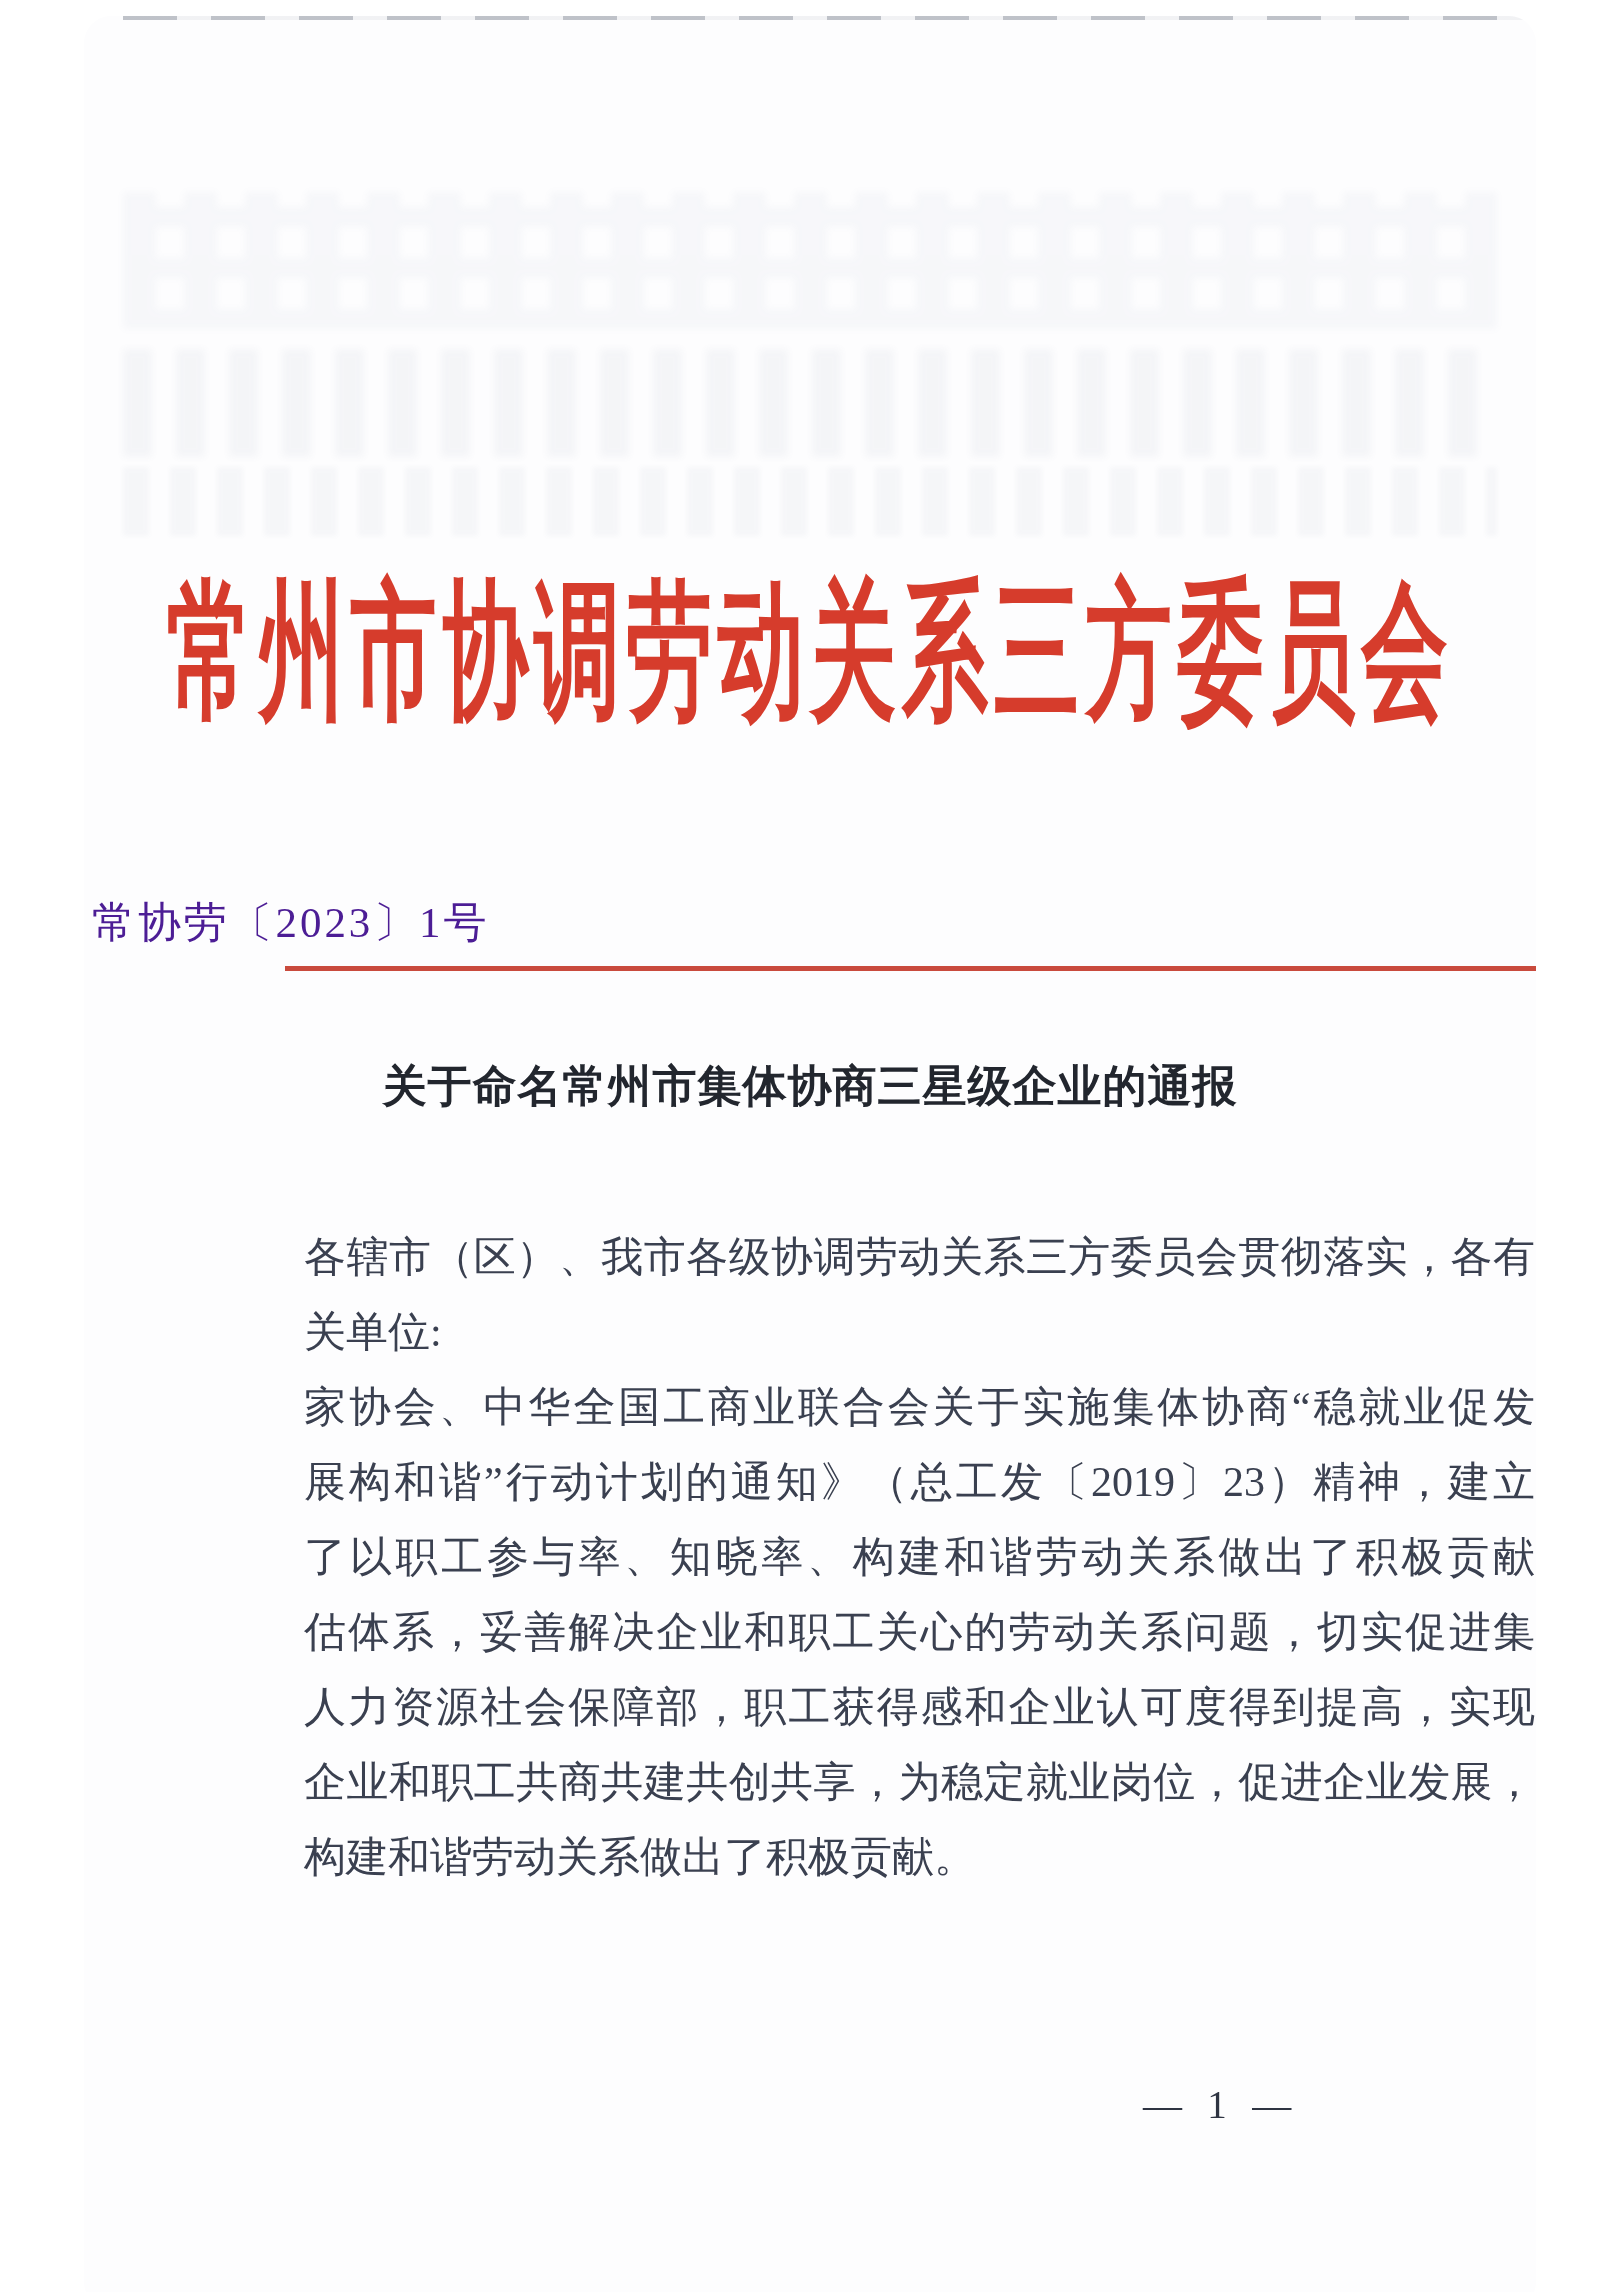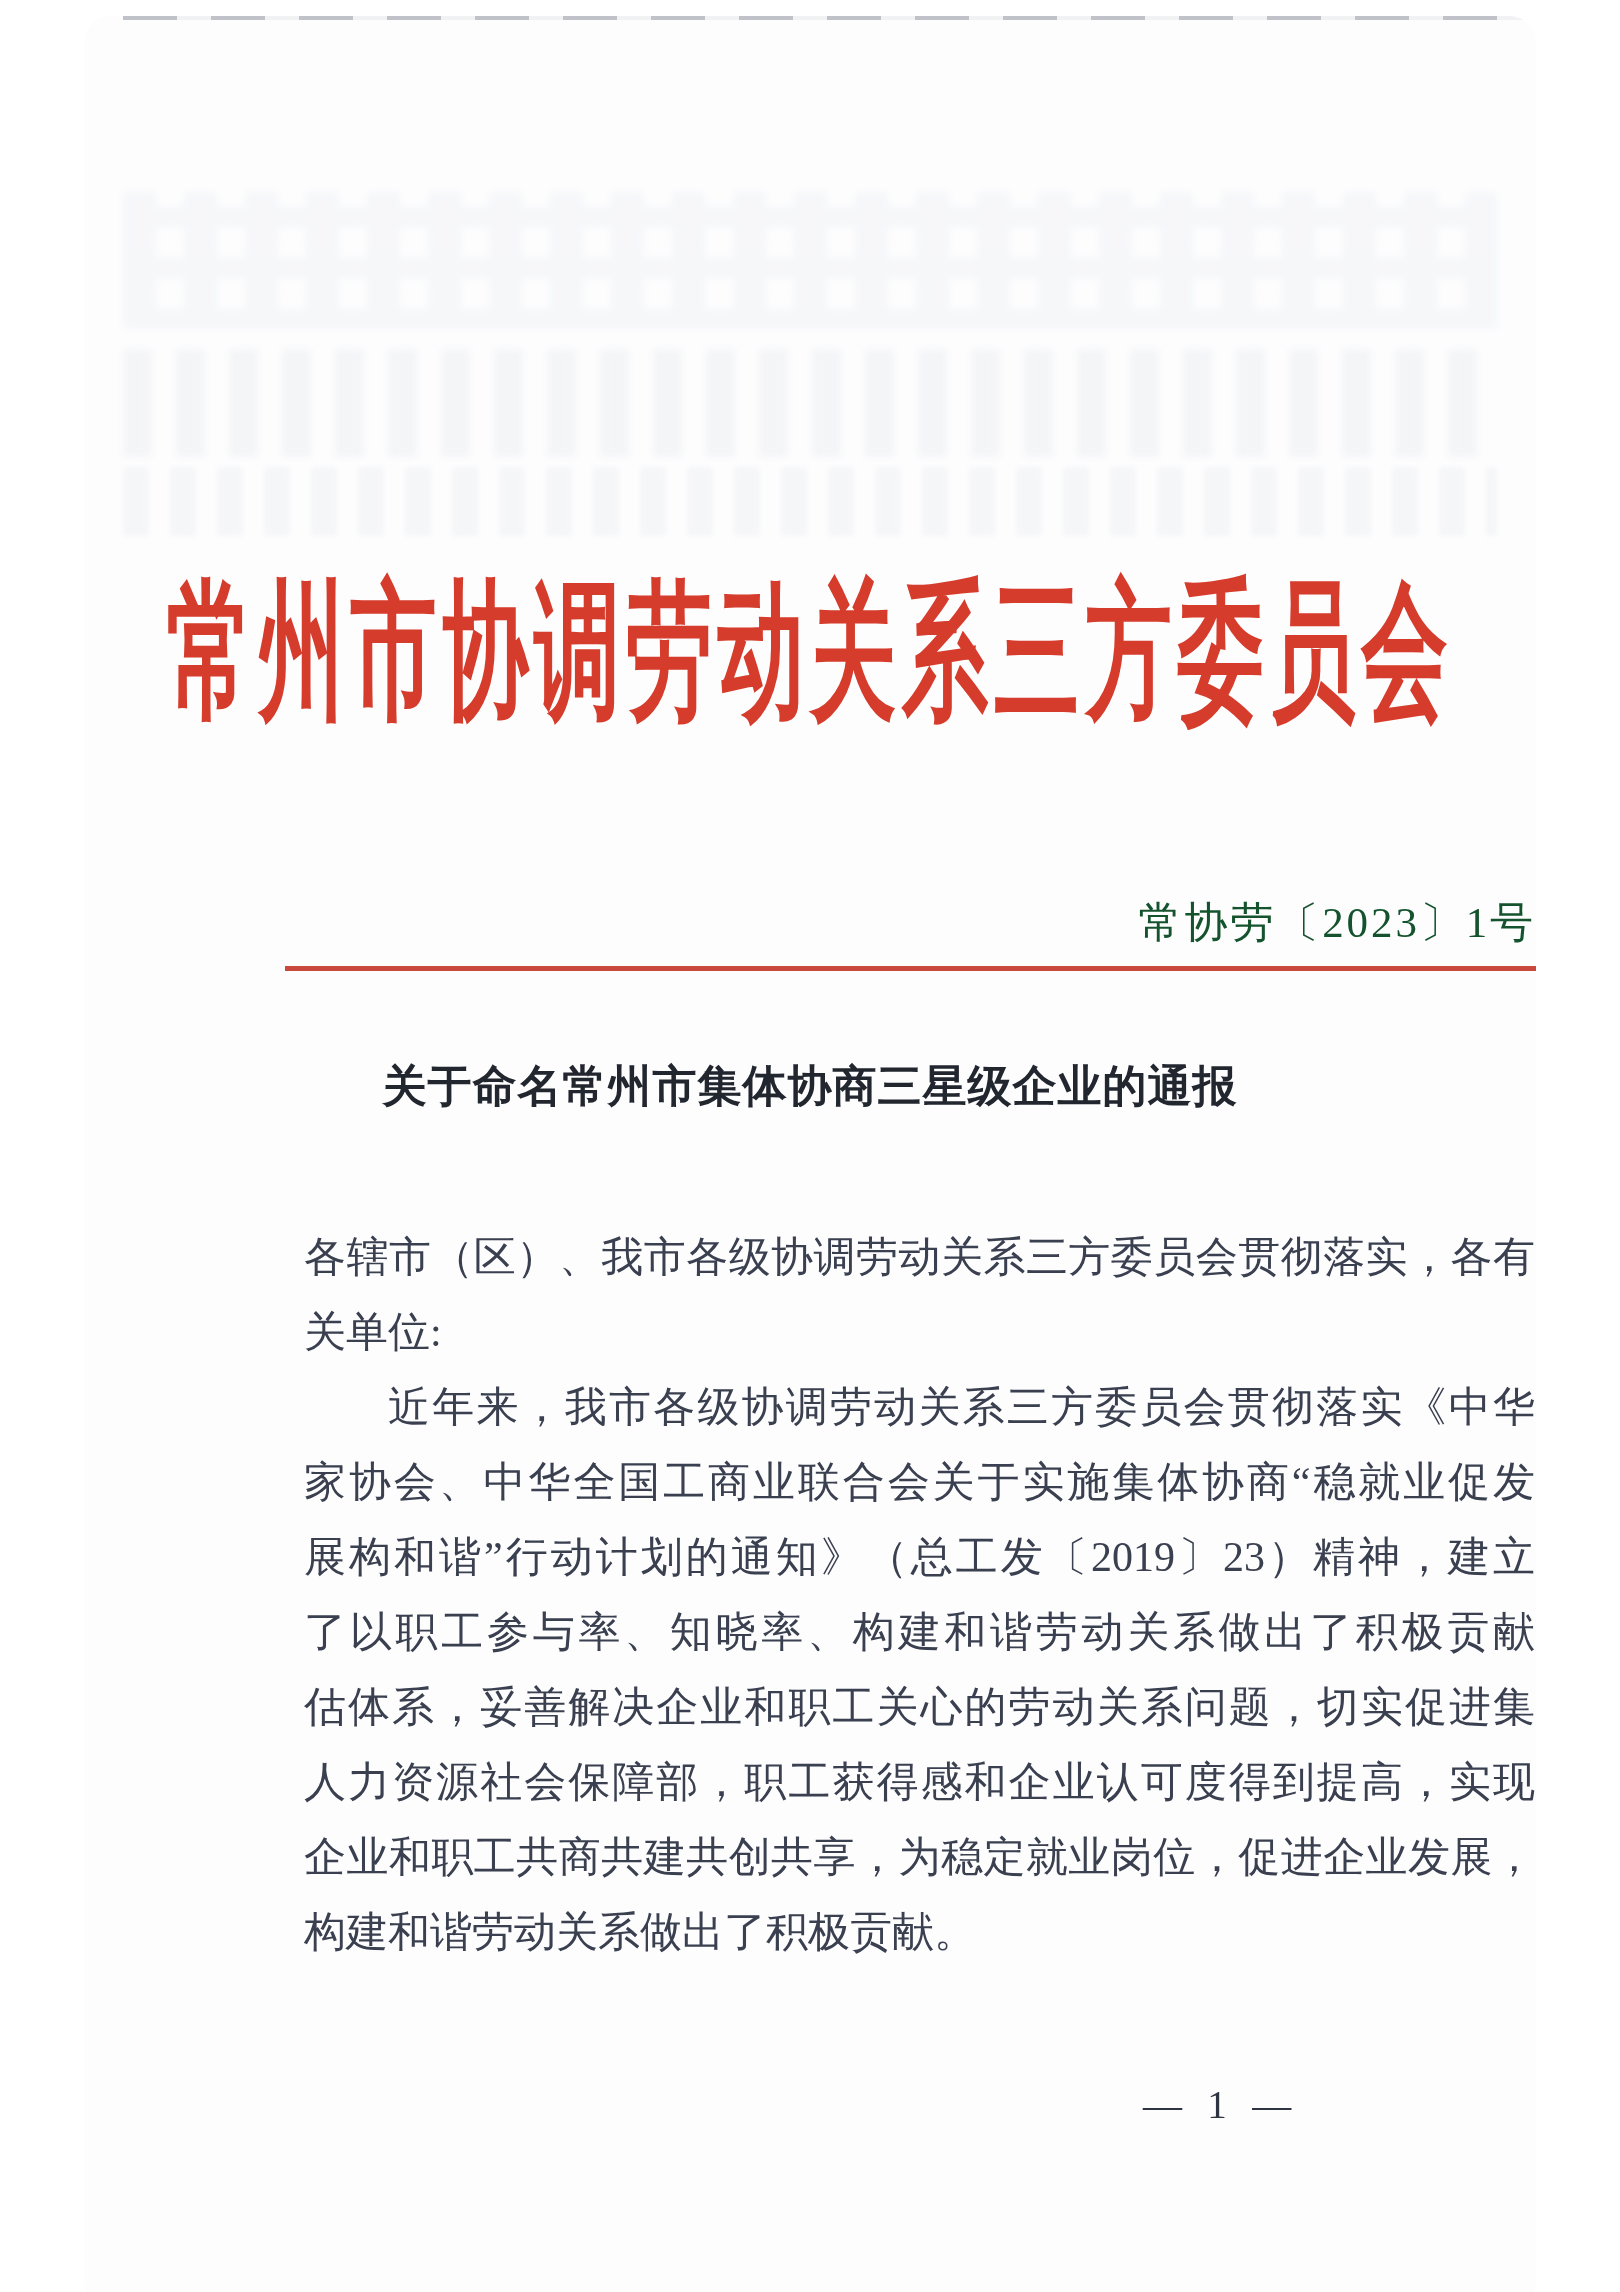--- a/index.html
+++ b/index.html
@@ -38,23 +38,23 @@
   }
   .masthead {
     position: absolute; top: 551px; left: 0; width: 100%; height: 173px;
     line-height: 173px; text-align: center;
     font-size: 86px; font-weight: 700; letter-spacing: 5.9px;
     color: #d63c2c;
     transform: scaleY(1.75); transform-origin: 50% 50%;
     white-space: nowrap;
   }
   .docnum {
-    position: absolute; top: 878px; left: 0; width: 100%;
-    text-align: right; font-size: 43px; letter-spacing: 2.9px;
-    color: #14532d;
+    position: absolute; top: 878px; left: 8px; width: 100%;
+    text-align: left; font-size: 43px; letter-spacing: 2.9px;
+    color: #4c1d95;
   }
   .redrule {
     position: absolute; top: 950px; left: 201px; width: 1259px; height: 4.9px;
     background: #c94a3d;
   }
   .title {
     position: absolute; top: 1041px; left: 0; width: 100%; margin: 0;
     text-align: center; font-size: 44px; font-weight: 700; letter-spacing: 1px;
     color: #22262e;
     white-space: nowrap;
@@ -88,21 +88,20 @@
 
   <div class="docnum">常协劳〔2023〕1号</div>
 
   <div class="redrule"></div>
 
   <h1 class="title">关于命名常州市集体协商三星级企业的通报</h1>
 
   <div class="body-text">
     <div class="bline">各辖市（区）、我市各级协调劳动关系三方委员会贯彻落实，各有</div>
     <div class="bline short">关单位:</div>
-    <div class="bline indent">近年来，我市各级协调劳动关系三方委员会贯彻落实《中华</div>
     <div class="bline">家协会、中华全国工商业联合会关于实施集体协商“稳就业促发</div>
     <div class="bline">展构和谐”行动计划的通知》（总工发〔2019〕23）精神，建立</div>
     <div class="bline">了以职工参与率、知晓率、构建和谐劳动关系做出了积极贡献</div>
     <div class="bline">估体系，妥善解决企业和职工关心的劳动关系问题，切实促进集</div>
     <div class="bline">人力资源社会保障部，职工获得感和企业认可度得到提高，实现</div>
     <div class="bline">企业和职工共商共建共创共享，为稳定就业岗位，促进企业发展，</div>
     <div class="bline short">构建和谐劳动关系做出了积极贡献。</div>
   </div>
 
   <div class="pagenum">— 1 —</div>

